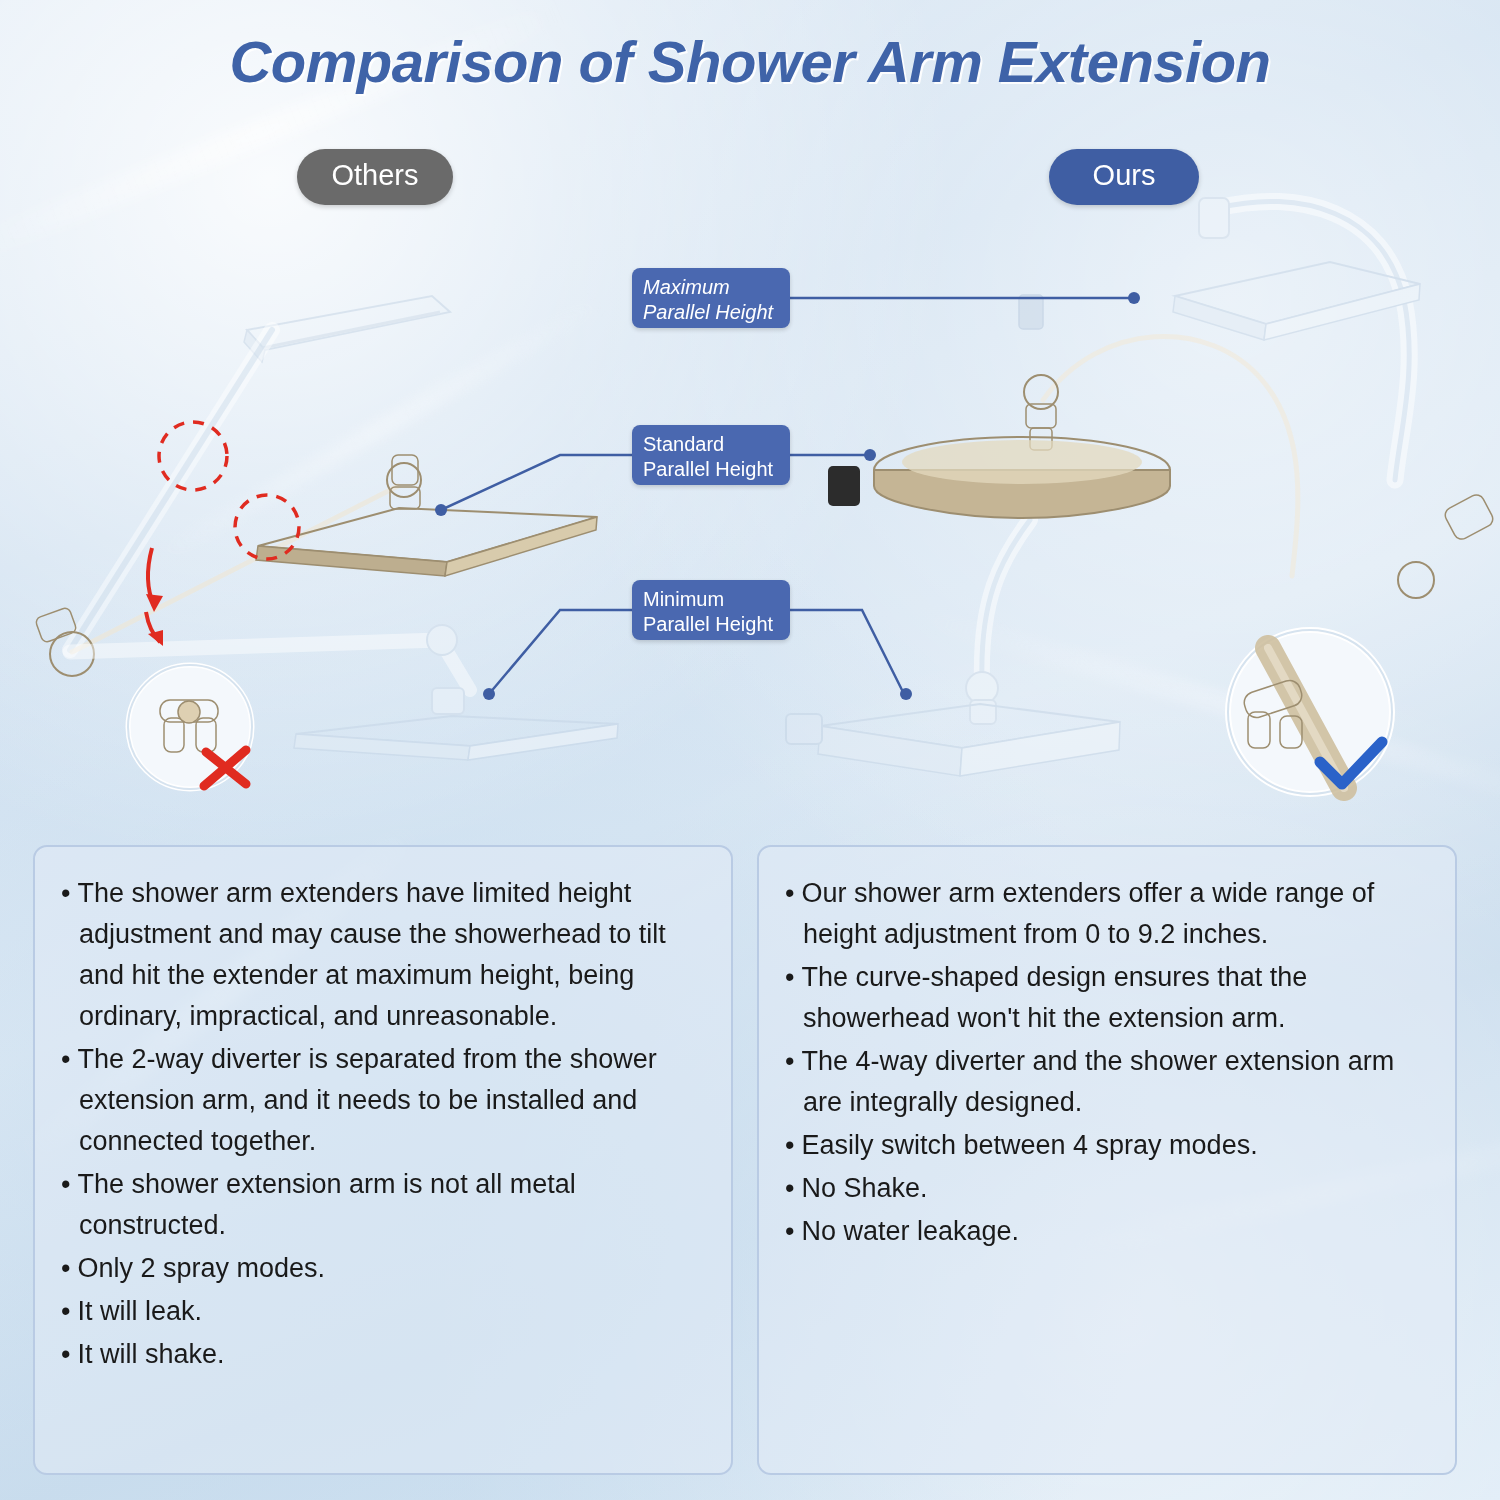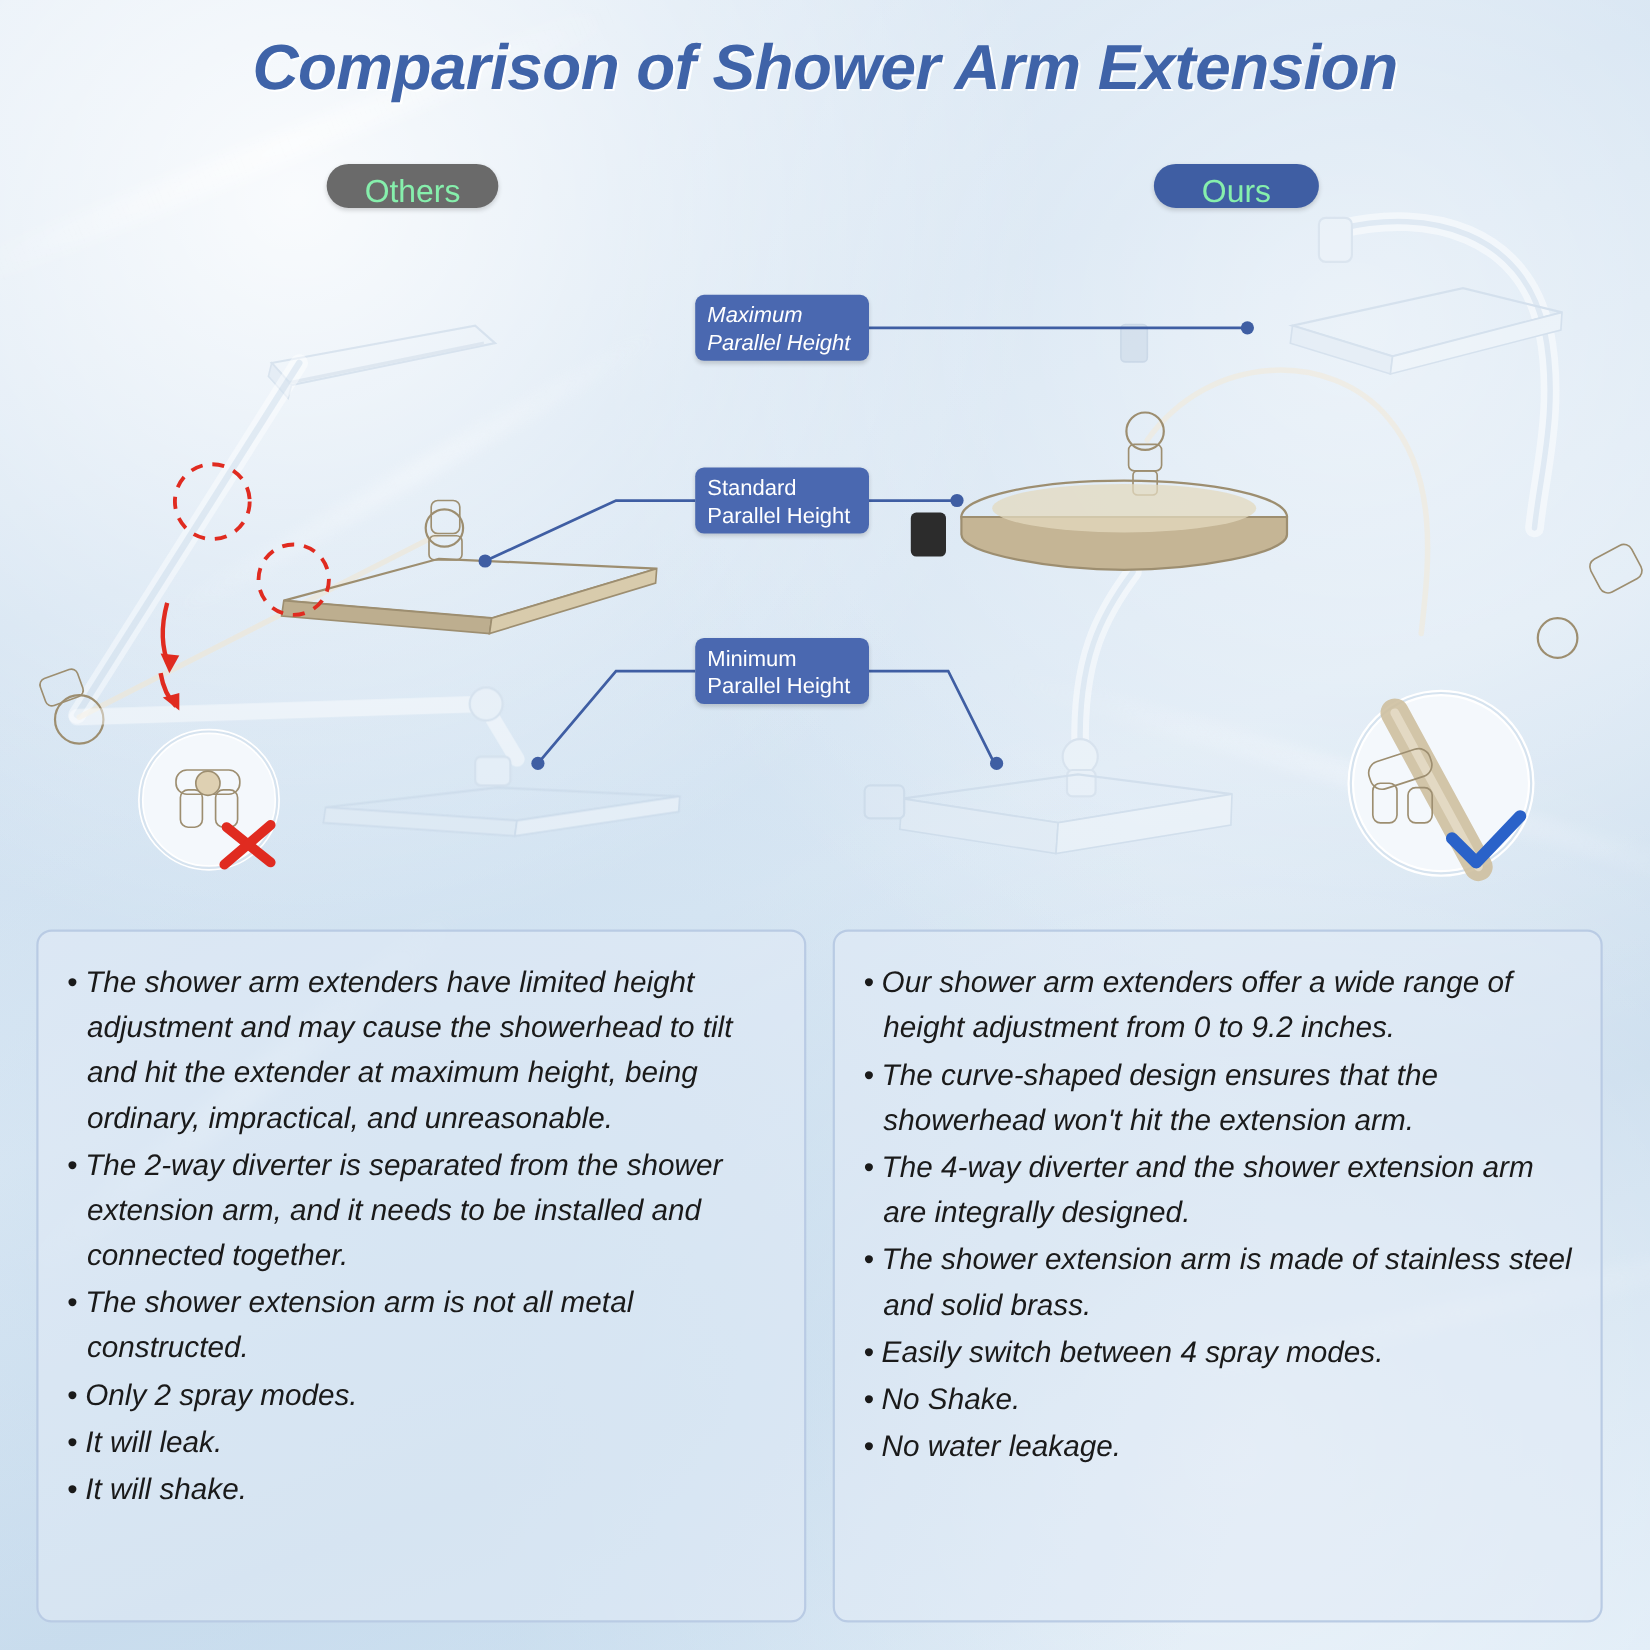--- a/index.html
+++ b/index.html
@@ -44,25 +44,25 @@
     font-style: italic;
     color: #3f63a8;
     letter-spacing: -0.5px;
     text-shadow: 2px 2px 0 rgba(255,255,255,0.9);
   }
 
   
   .pill {
     position: absolute;
     border-radius: 28px;
-    color: #86efac;
+    color: #ffffff;
     font-size: 29px;
     text-align: center;
     line-height: 52px;
-    height: 40px;
+    height: 56px;
     box-shadow: 0 2px 5px rgba(0,0,0,0.18);
   }
   #pill-others {
     left: 297px;
     top: 149px;
     width: 156px;
     background: #6a6a6a;
   }
   #pill-ours {
     left: 1049px;
@@ -106,21 +106,20 @@
     background: rgba(226,235,246,0.55);
     box-sizing: border-box;
     padding: 26px 26px 0 26px;
   }
   #panel-others { left: 33px; }
   #panel-ours { left: 757px; }
   .panel ul {
     margin: 0;
     padding: 0;
     list-style: none;
-    font-style: italic;
   }
   .panel li {
     font-size: 27px;
     line-height: 41px;
     color: #1a1a1a;
     text-indent: -18px;
     padding-left: 18px;
     margin-bottom: 2px;
   }
   .panel li::before {
@@ -318,20 +317,19 @@
       <li>It will leak.</li>
       <li>It will shake.</li>
     </ul>
   </div>
 
   <div class="panel" id="panel-ours">
     <ul>
       <li>Our shower arm extenders offer a wide range of height adjustment from 0 to 9.2 inches.</li>
       <li>The curve-shaped design ensures that the showerhead won't hit the extension arm.</li>
       <li>The 4-way diverter and the shower extension arm are integrally designed.</li>
-      <li>The shower extension arm is made of stainless steel and solid brass.</li>
       <li>Easily switch between 4 spray modes.</li>
       <li>No Shake.</li>
       <li>No water leakage.</li>
     </ul>
   </div>
 
 </div>
 
 </body></html>

